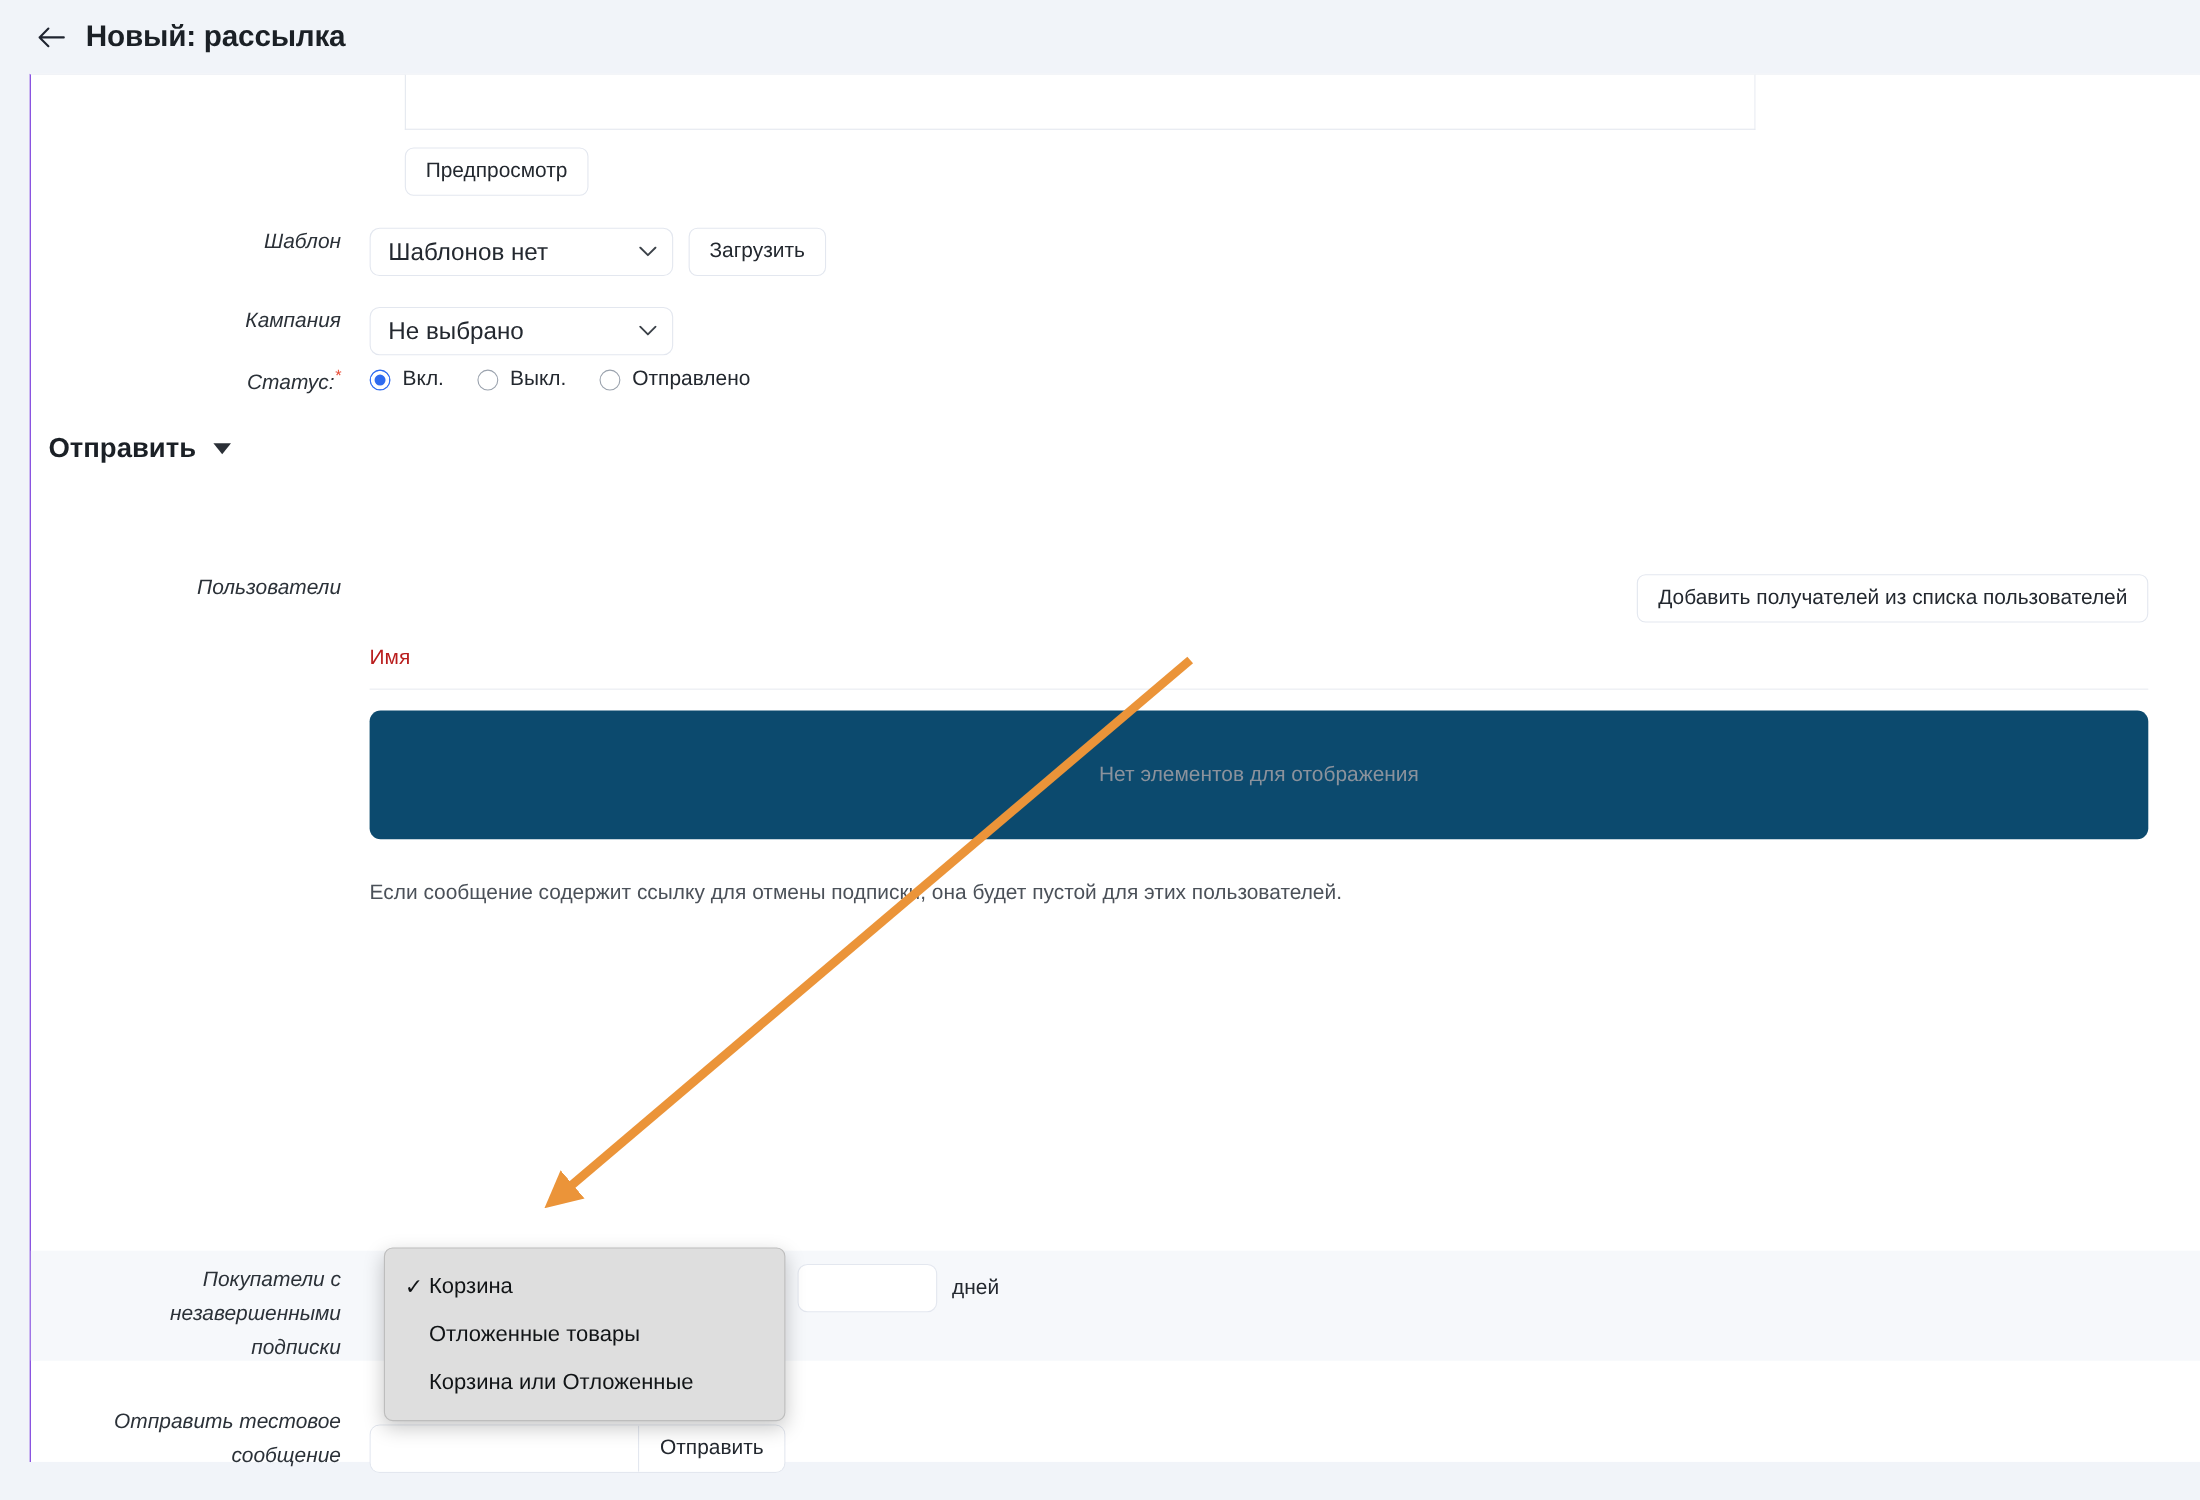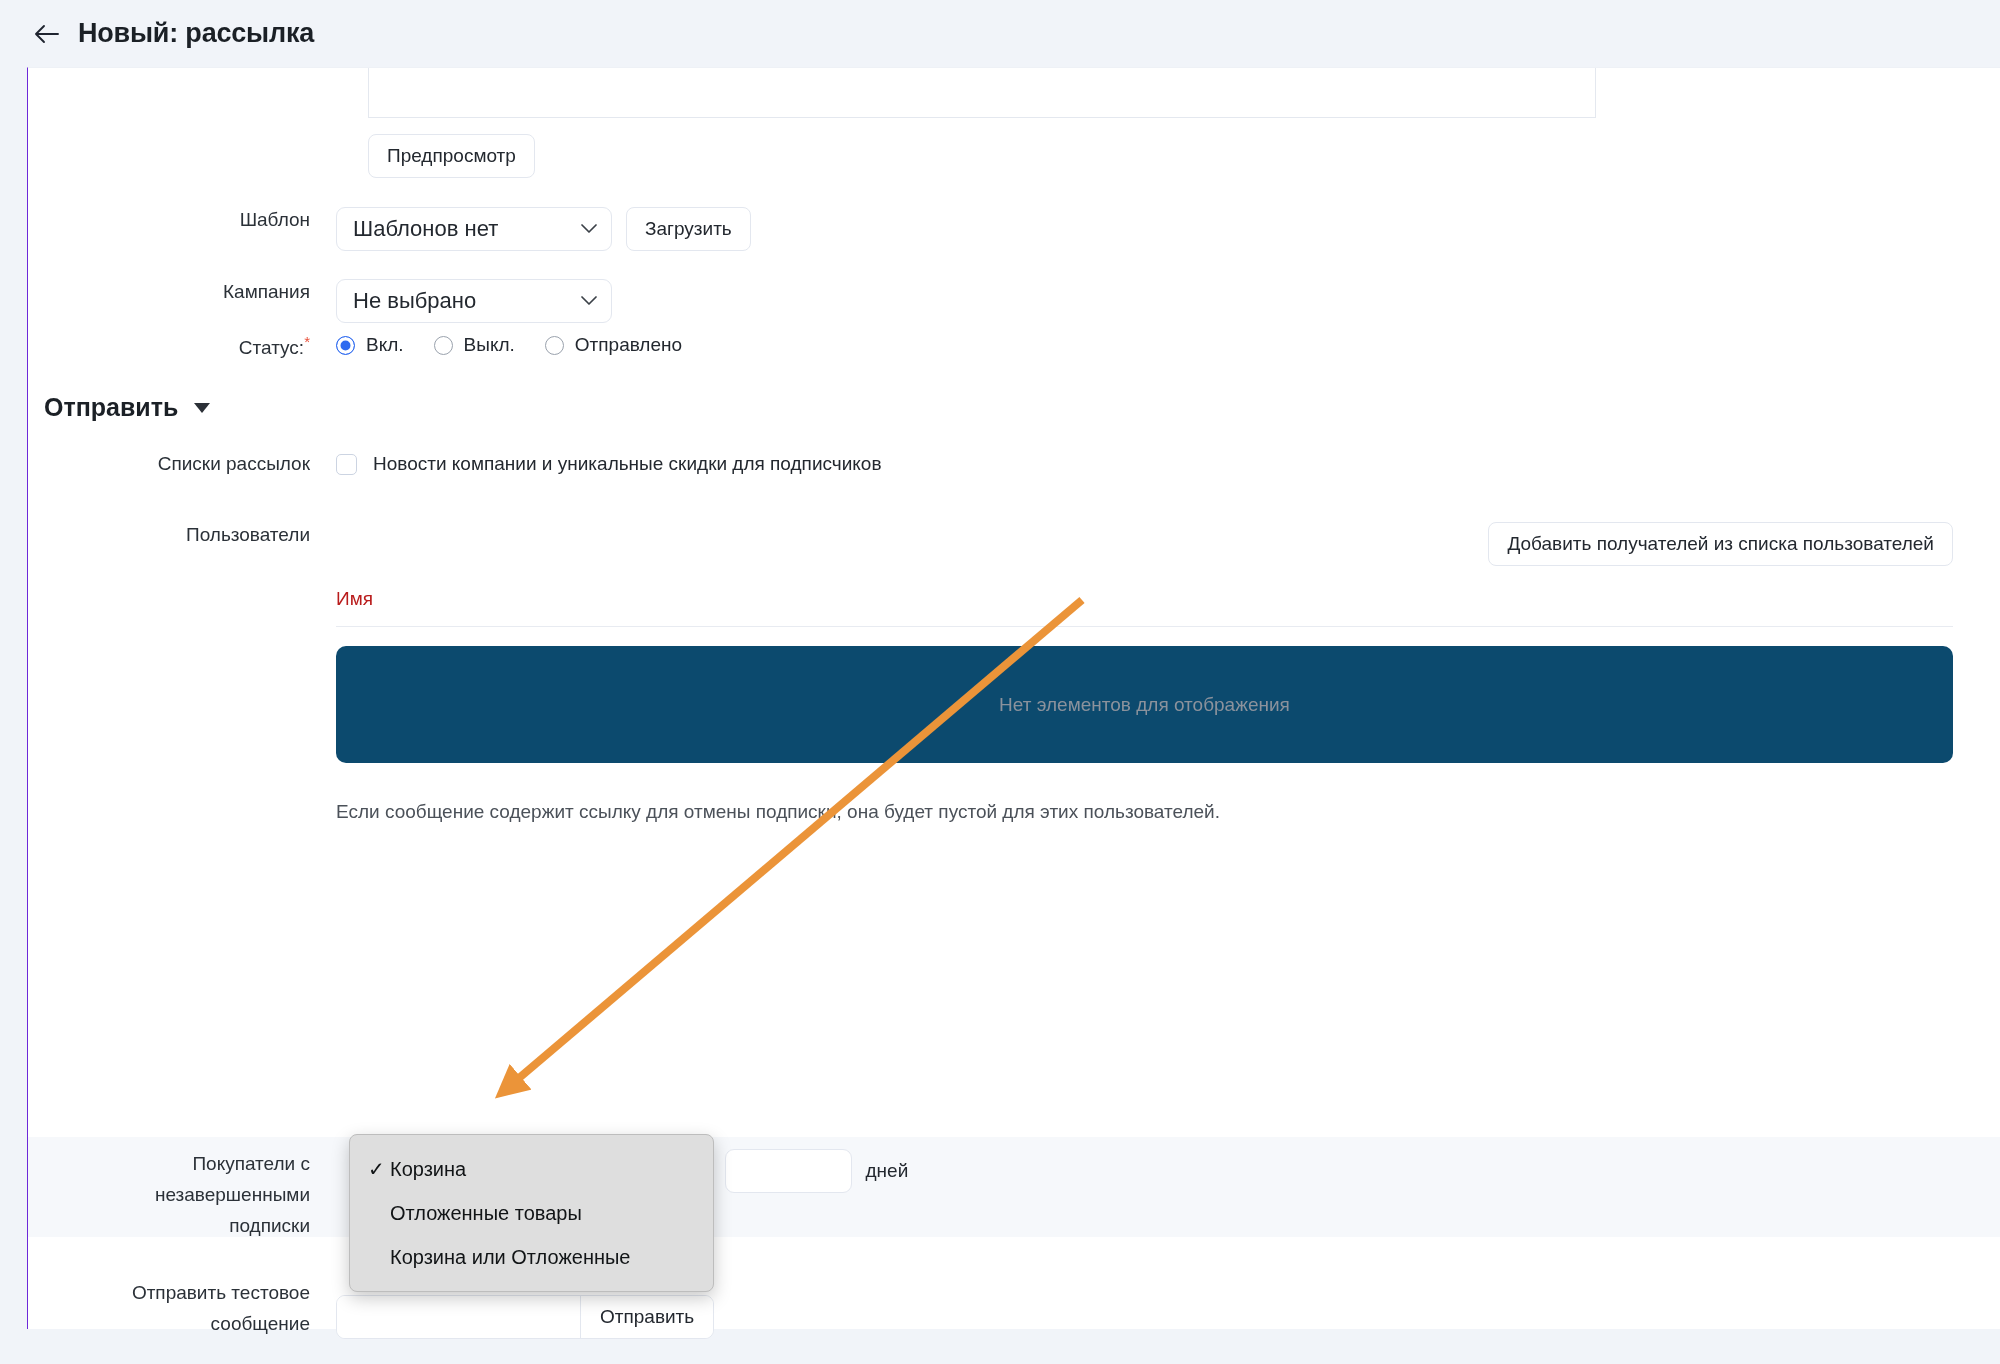--- a/index.html
+++ b/index.html
@@ -52,20 +52,21 @@
     width: 100%;
   }
   .lbl {
     width: 308px;
     min-width: 308px;
     text-align: right;
     padding-right: 26px;
     font-size: 19px;
     color: #2b3138;
     line-height: 26px;
+    font-style: italic;
   }
   .lbl .req { color: #e8503a; font-size: 15px; vertical-align: super; }
 
   
   .editor-box {
     position: absolute;
     left: 340px; top: 0px;
     width: 1228px; height: 50px;
     background: #fff;
     border: 1px solid #e4e8ef;
@@ -343,27 +344,20 @@
         <span class="radio-label">Отправлено</span>
       </label>
     </div>
   </div>
 
   <div class="section-title" style="position:absolute; left:16px; top:325px;">
     <span>Отправить</span>
     <span class="caret"></span>
   </div>
 
-  <div class="row" style="position:absolute; left:0; top:383px; align-items:center;">
-    <div class="lbl">Списки рассылок</div>
-    <label style="display:flex; align-items:center; cursor:pointer;">
-      <span class="checkbox"></span>
-      <span style="font-size:19px; color:#23282f;">Новости компании и уникальные скидки для подписчиков</span>
-    </label>
-  </div>
 
   <div class="row" style="position:absolute; left:0; top:454px;">
     <div class="lbl">Пользователи</div>
     <div style="width:1617px;">
       <div style="display:flex; justify-content:flex-end;">
         <button class="btn">Добавить получателей из списка пользователей</button>
       </div>
       <div class="table-head" style="margin-top:22px;">
         <span>Имя</span>
       </div>

